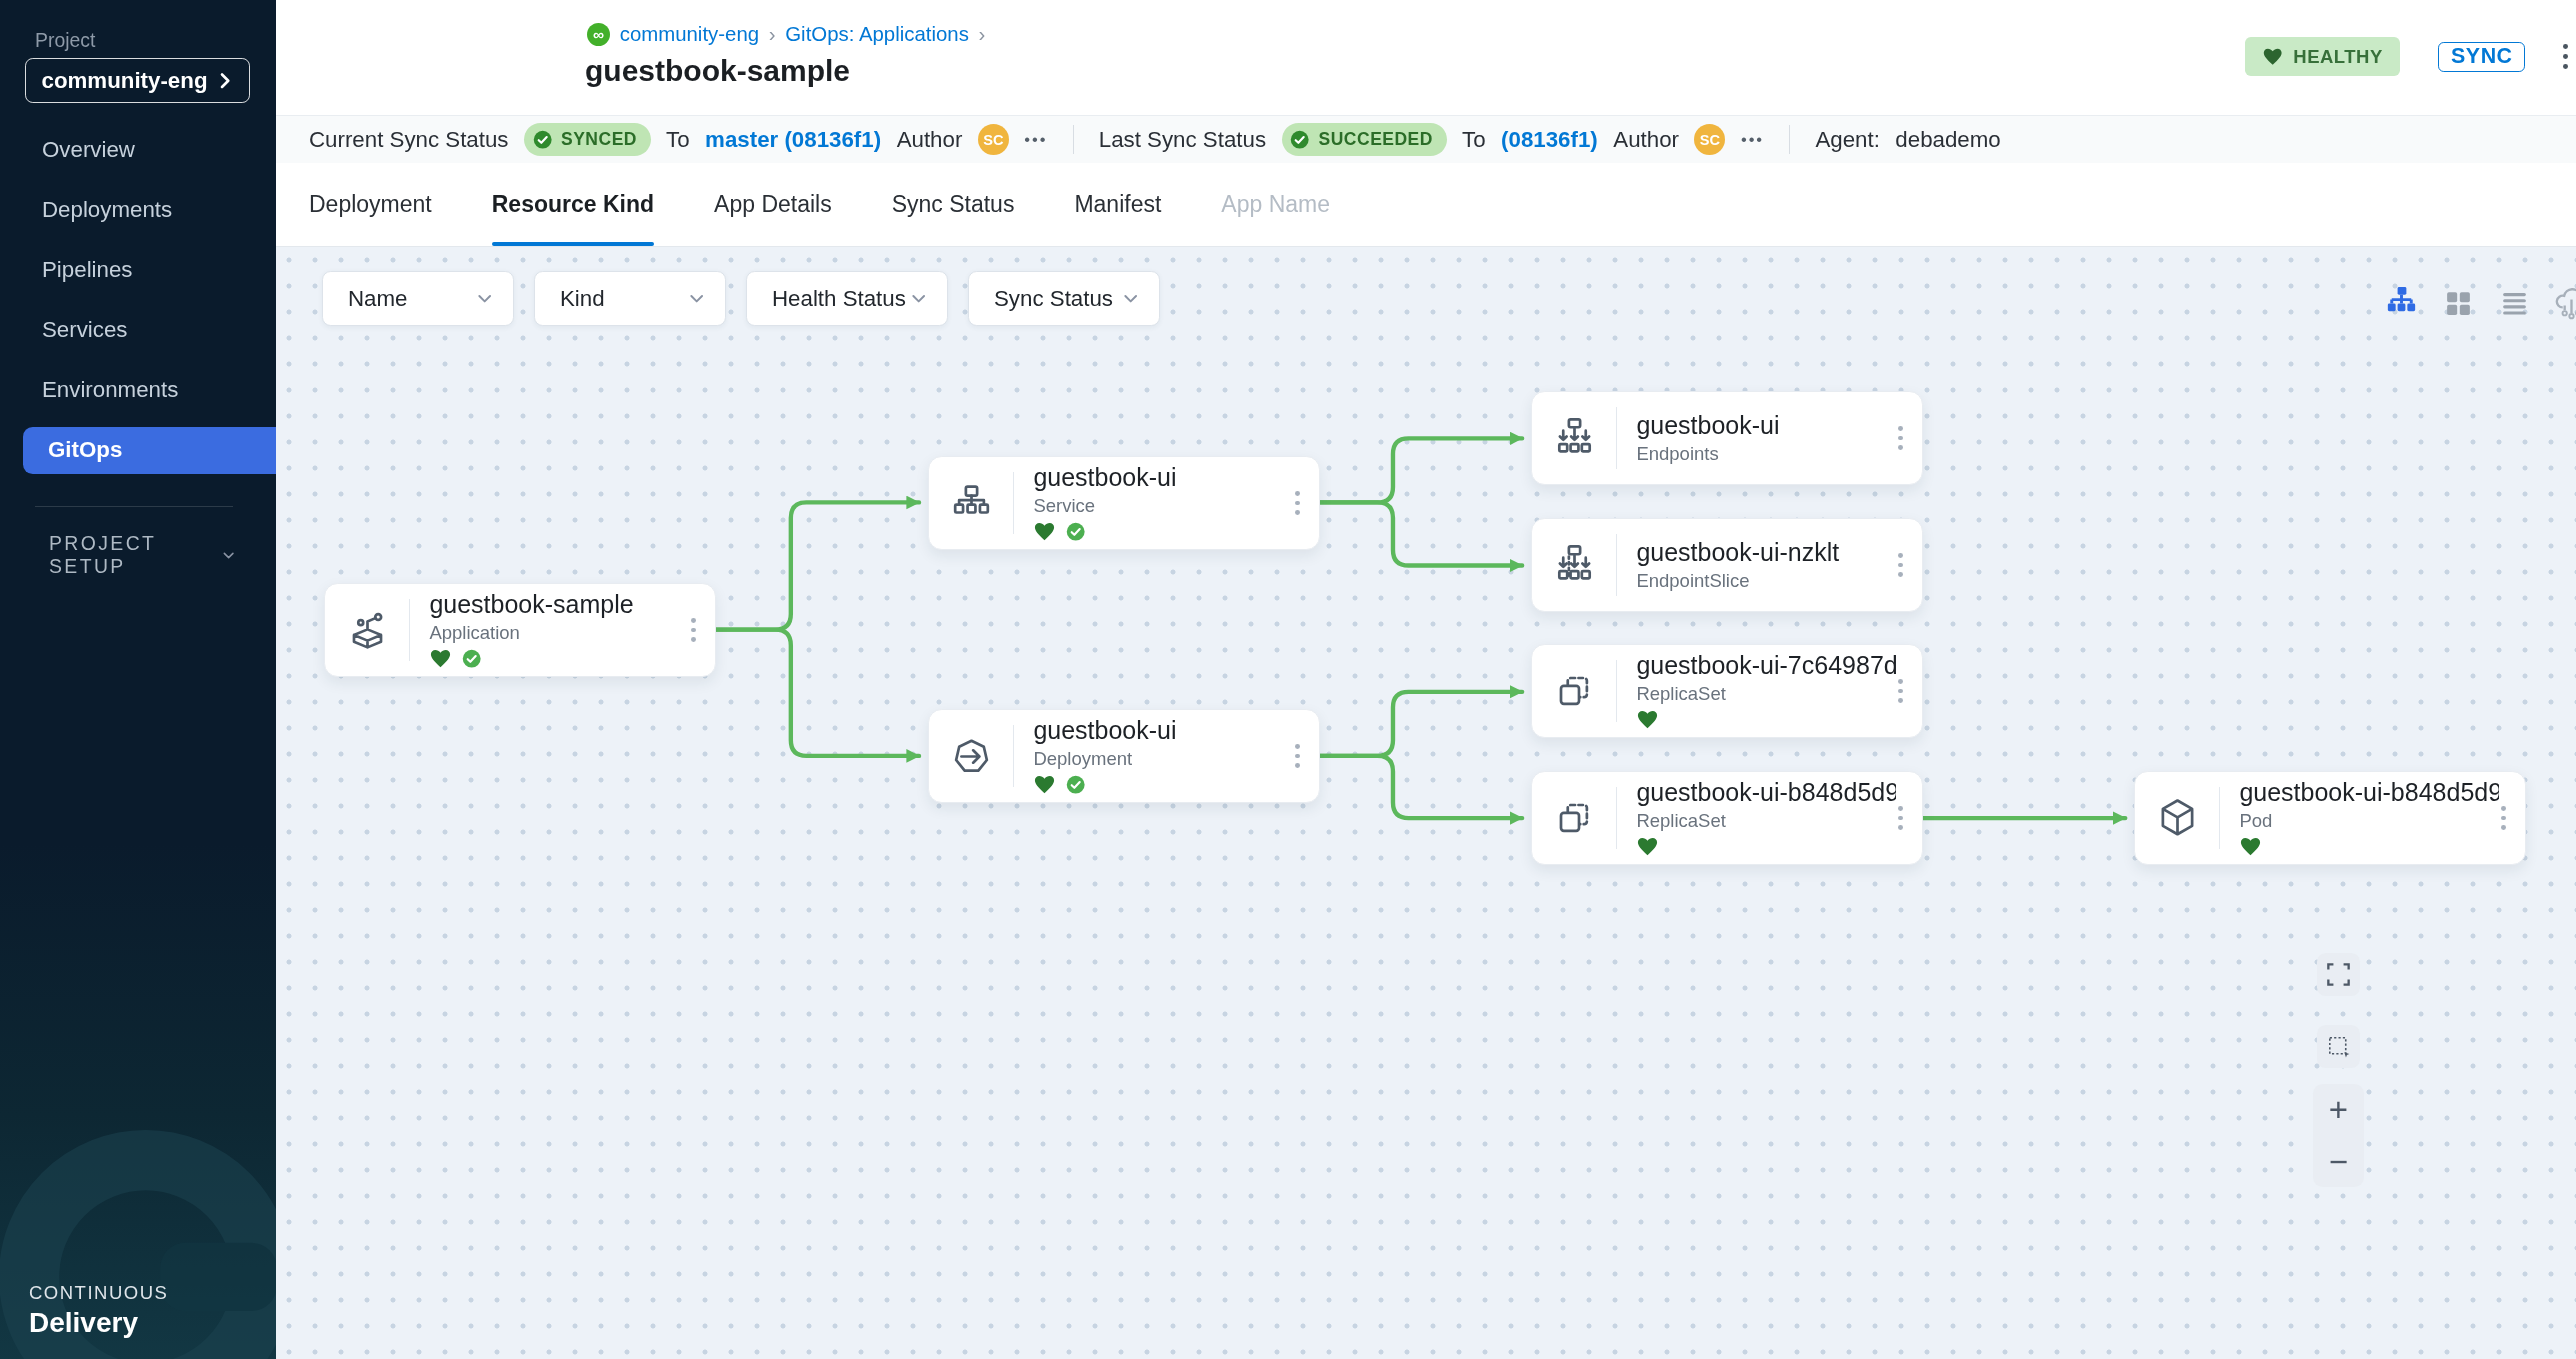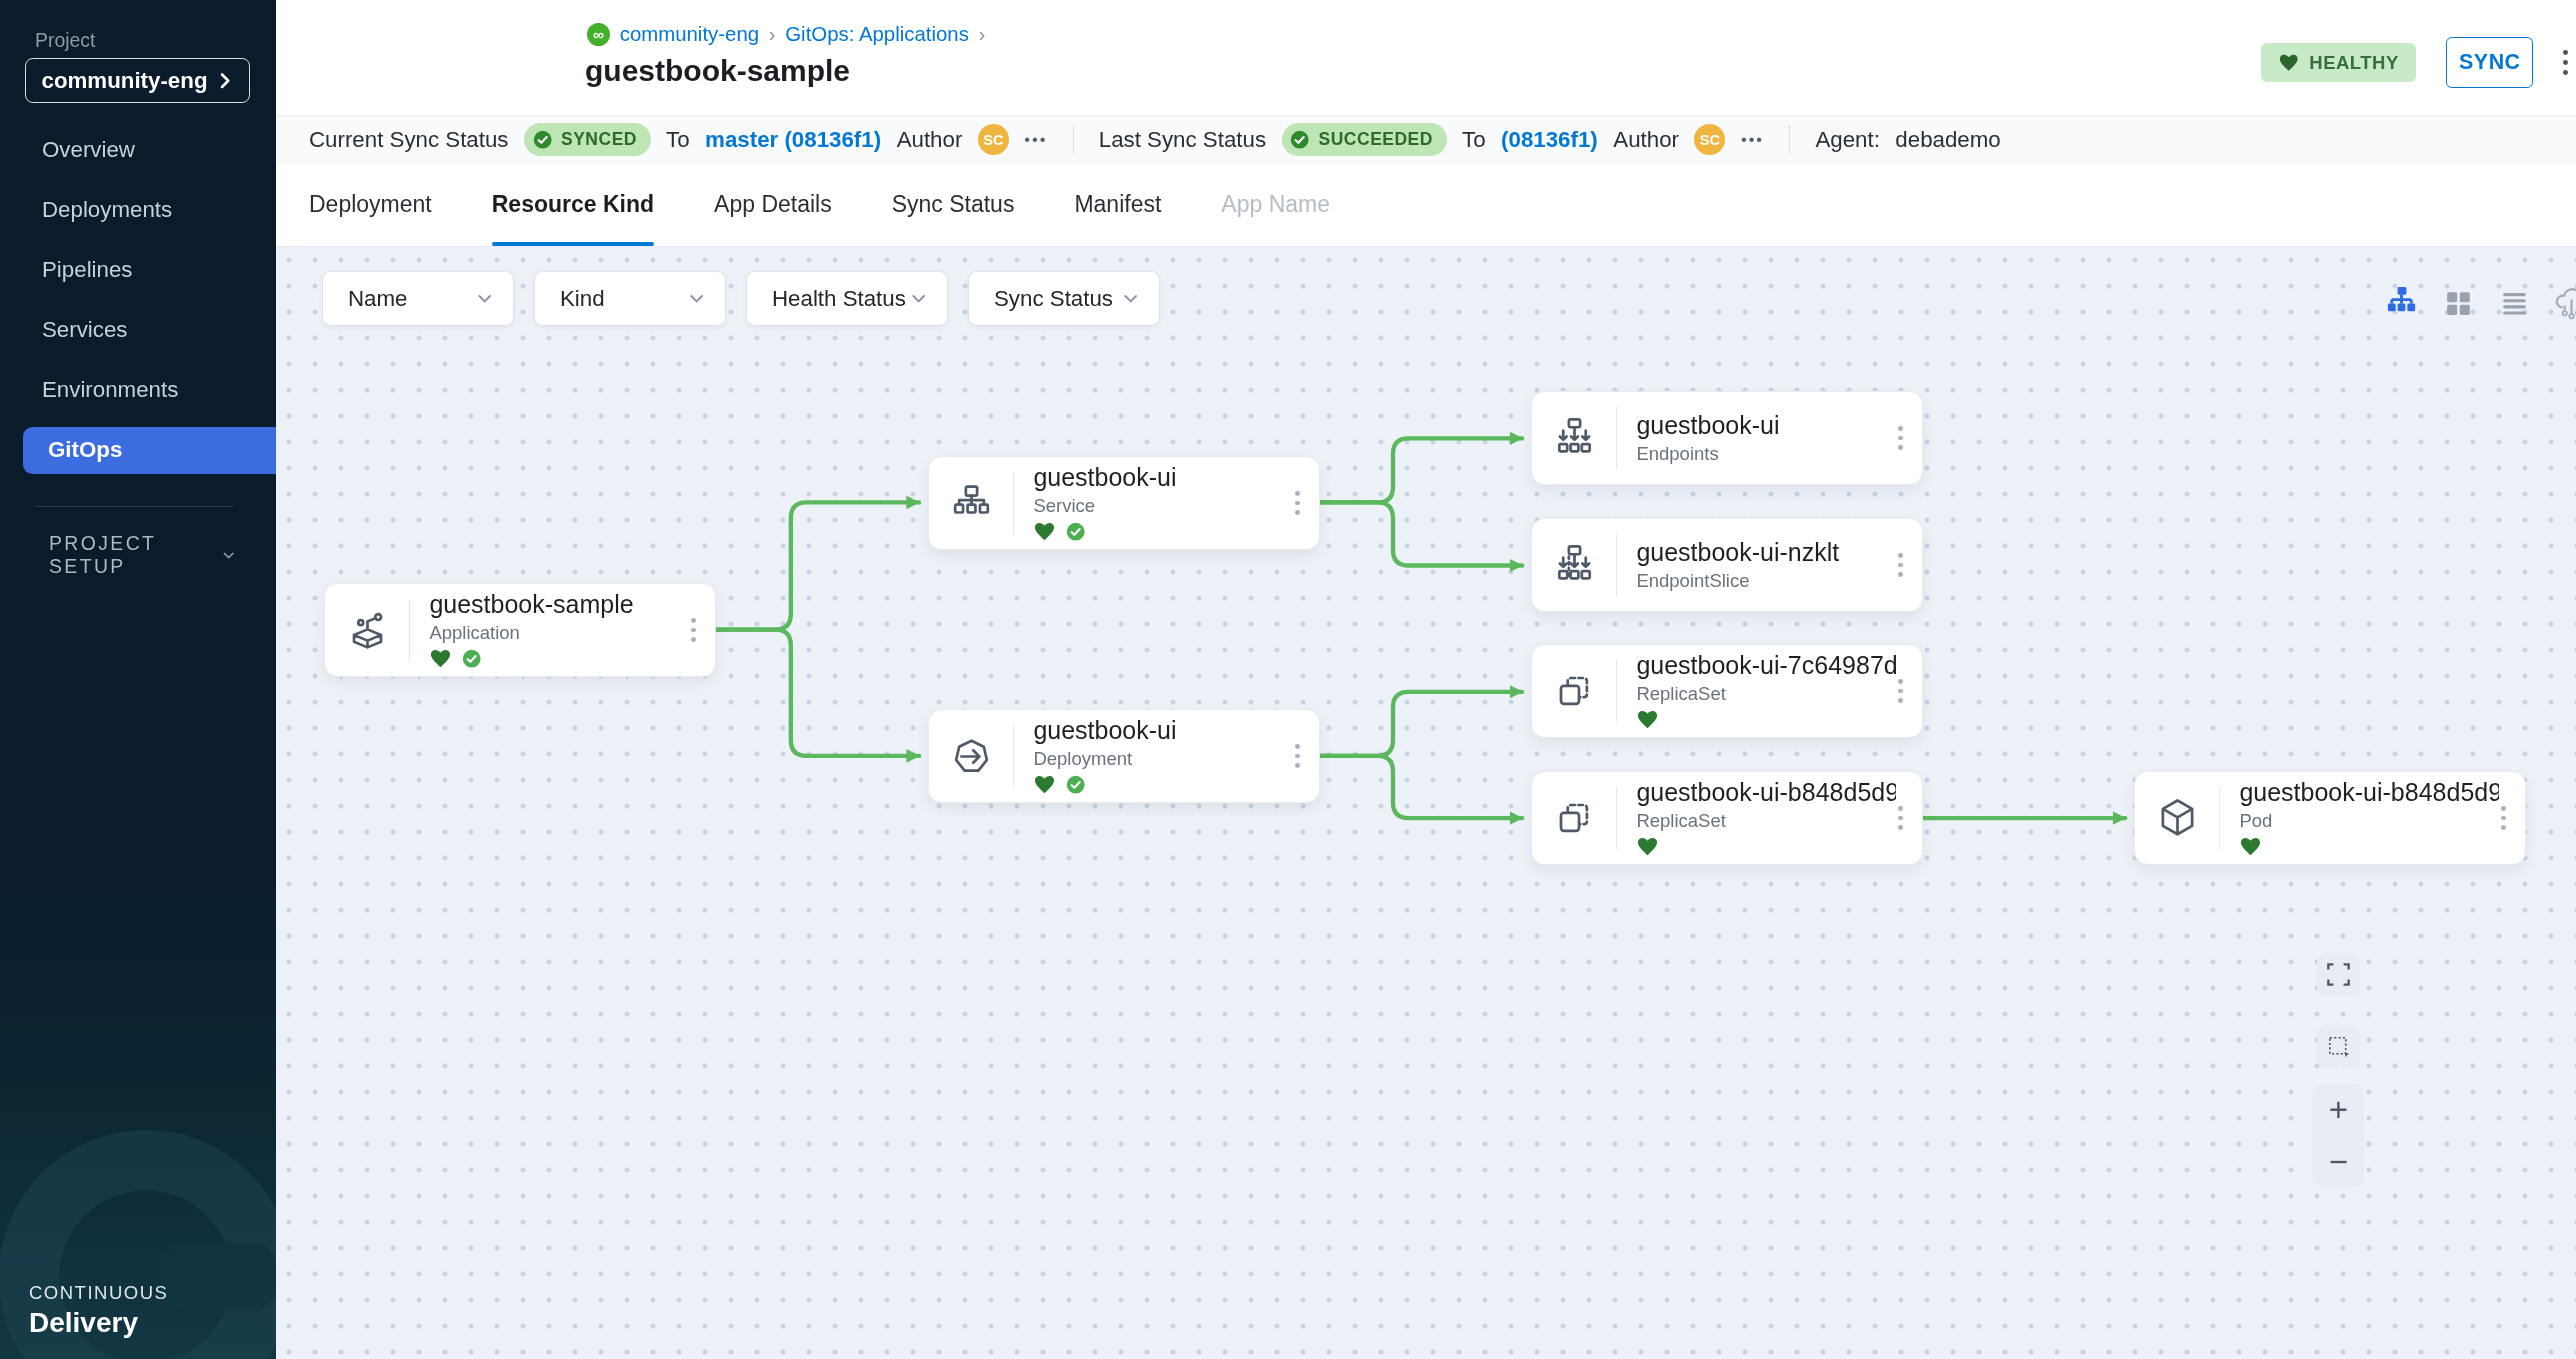--- a/index.html
+++ b/index.html
@@ -34,25 +34,25 @@
   .header { position:absolute; left:276px; top:0; right:0; height:115px; background:#fff; }
   .breadcrumb { position:absolute; left:311px; top:23px; display:flex; align-items:center;
     font-size:20.4px; }
   .crumb-logo { width:23px; height:23px; border-radius:50%; background:#43b02a; color:#fff;
     display:flex; align-items:center; justify-content:center; font-size:15.5px; font-weight:bold;
     margin-right:9.7px; }
   .crumb-link { color:#0278d5; cursor:pointer; }
   .crumb-sep { color:#8a93a0; margin:0 9.7px; }
   .page-title { position:absolute; left:309px; top:54px; font-size:30px; font-weight:bold;
     color:#1b1f23; }
-  .header-right { position:absolute; right:7.8px; top:37px; display:flex; align-items:center; gap:30px; }
+  .header-right { position:absolute; right:7.8px; top:37px; display:flex; align-items:center; gap:38px; }
   .health-badge { height:39px; background:#c9eac6; border-radius:5.8px; display:flex;
     align-items:center; padding:0 17.5px; gap:9.7px; }
   .health-badge span { font-size:18.5px; font-weight:bold; color:#37703a; letter-spacing:0.5px; }
-  .sync-button { width:87px; height:51px; border:1.9px solid #0278d5; border-radius:5.8px;
+  .sync-button { width:87px; height:30px; border:1.9px solid #0278d5; border-radius:5.8px;
     background:#fff; color:#0278d5; font-size:21.4px; font-weight:bold; letter-spacing:0.5px;
     display:flex; align-items:center; justify-content:center; cursor:pointer; }
   .kebab { display:flex; flex-direction:column; gap:4.9px; cursor:pointer; }
   .kebab i { width:4.9px; height:4.9px; border-radius:50%; background:#4a5560; }
 
   
   .statusbar { position:absolute; left:276px; right:0; top:115px; height:49px;
     background:#f8fafb; border-top:1px solid #e9edf1; border-bottom:1px solid #e9edf1;
     display:flex; align-items:center; padding-left:33px; gap:15.5px; font-size:22.3px; color:#22272d; }
   .pill { height:33px; border-radius:16.5px; background:#bfe5b4; display:flex; align-items:center;

